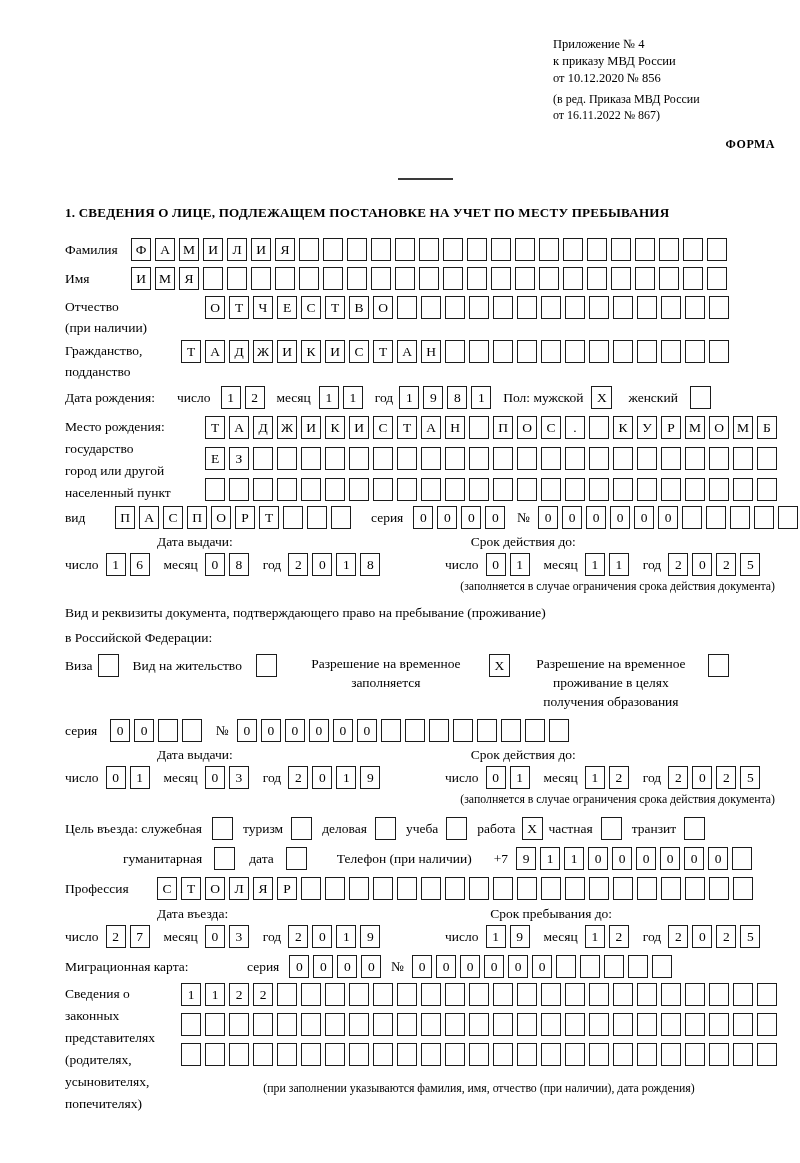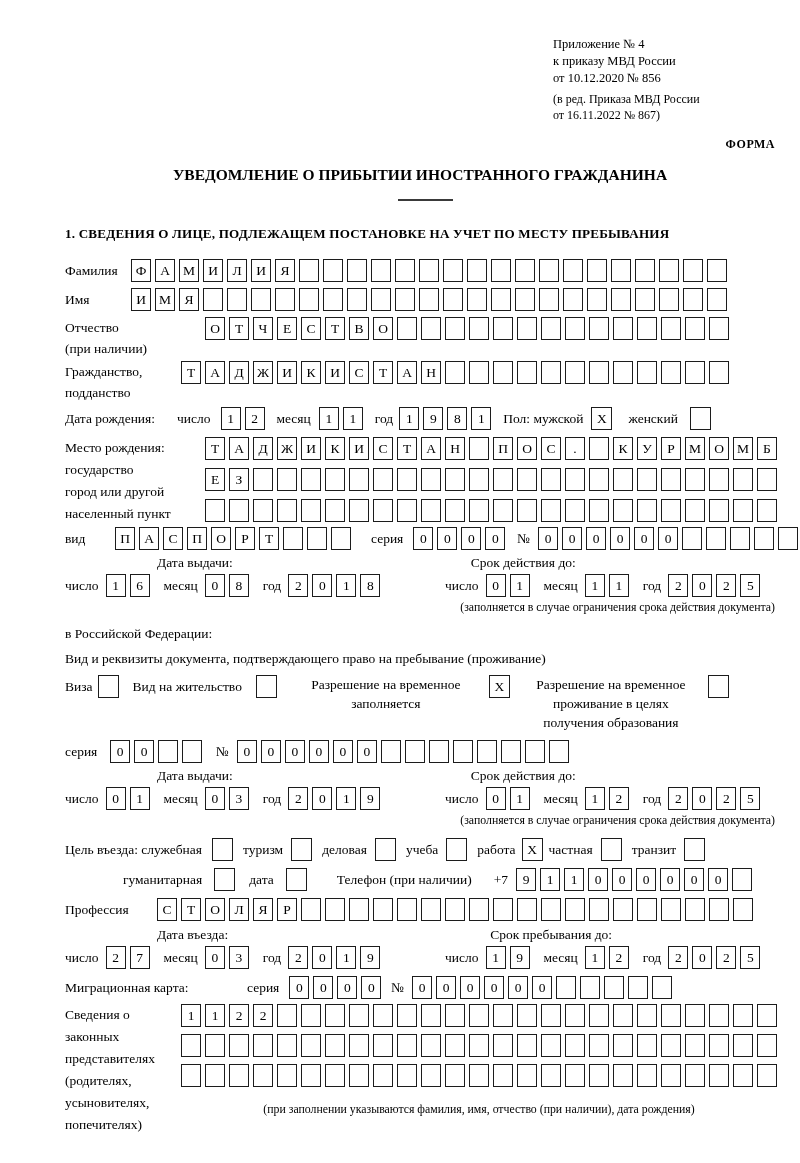--- a/index.html
+++ b/index.html
@@ -46,21 +46,20 @@
     <div>от 10.12.2020 № 856</div>
     <div class="ed">
       <div>(в ред. Приказа МВД России</div>
       <div>от 16.11.2022 № 867)</div>
     </div>
   </div>
 
   <div class="forma">ФОРМА</div>
 
   <div class="title">
-    <div>УВЕДОМЛЕНИЕ О ПРИБЫТИИ ИНОСТРАННОГО ГРАЖДАНИНА</div>
     <div><span class="title-underline"></span></div>
   </div>
 
   <div class="sec">1. СВЕДЕНИЯ О ЛИЦЕ, ПОДЛЕЖАЩЕМ ПОСТАНОВКЕ НА УЧЕТ ПО МЕСТУ ПРЕБЫВАНИЯ</div>
 
   <div class="frm">
 
     <div class="row">
       <span class="lbl" style="width:66px">Фамилия</span>
       <span class="cells">
@@ -378,22 +377,22 @@
             <span class="cell">2</span>
             <span class="cell">0</span>
             <span class="cell">2</span>
             <span class="cell">5</span>
           </span>
       </span>
     </div>
     <div class="note" style="text-align:right; margin-bottom:6px">(заполняется в случае ограничения срока действия документа)</div>
 
     <div class="para">
+      <div>Вид и реквизиты документа, подтверждающего право на пребывание (проживание)</div>
       <div>в Российской Федерации:</div>
-      <div>Вид и реквизиты документа, подтверждающего право на пребывание (проживание)</div>
     </div>
 
     <div class="row top" style="margin-top:4px; margin-bottom:8px">
       <span class="lbl" style="line-height:23px">Виза</span>
       <span class="box" style="margin-left:5px"></span>
       <span class="lbl" style="margin-left:14px; line-height:23px">Вид на жительство</span>
       <span class="box" style="margin-left:14px"></span>
       <span class="mlbl" style="margin-left:18px; width:182px">
         <div>Разрешение на временное</div>
         <div>заполняется</div>

